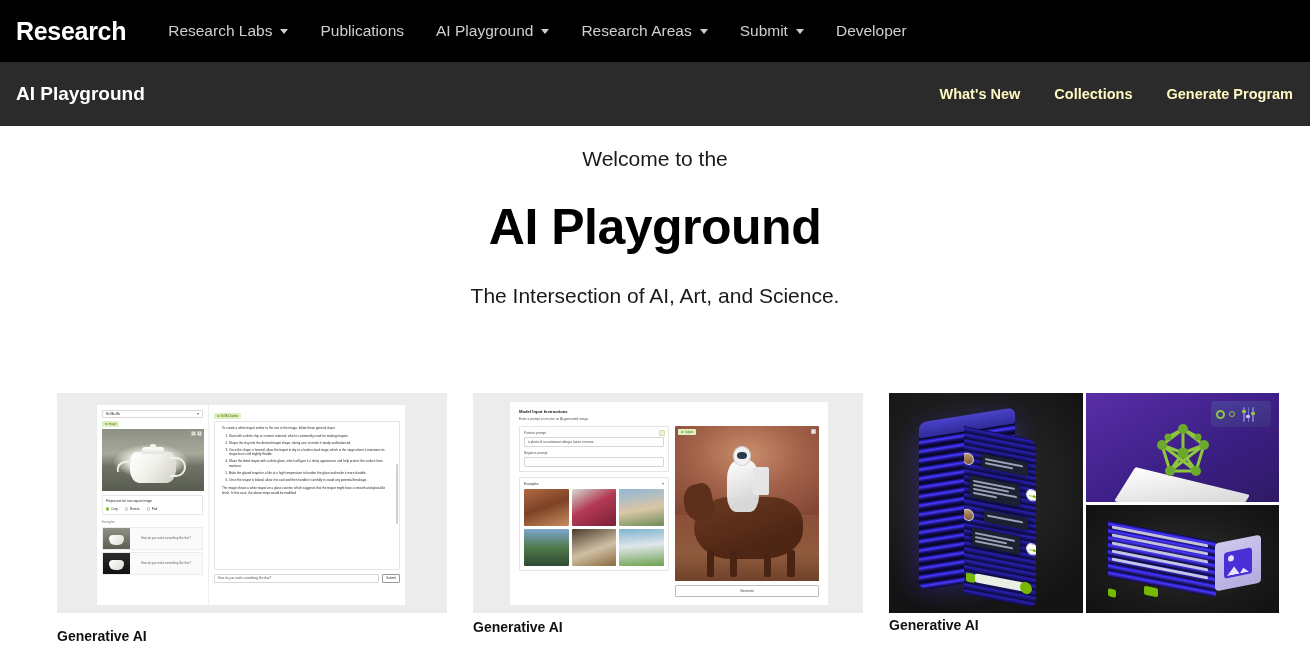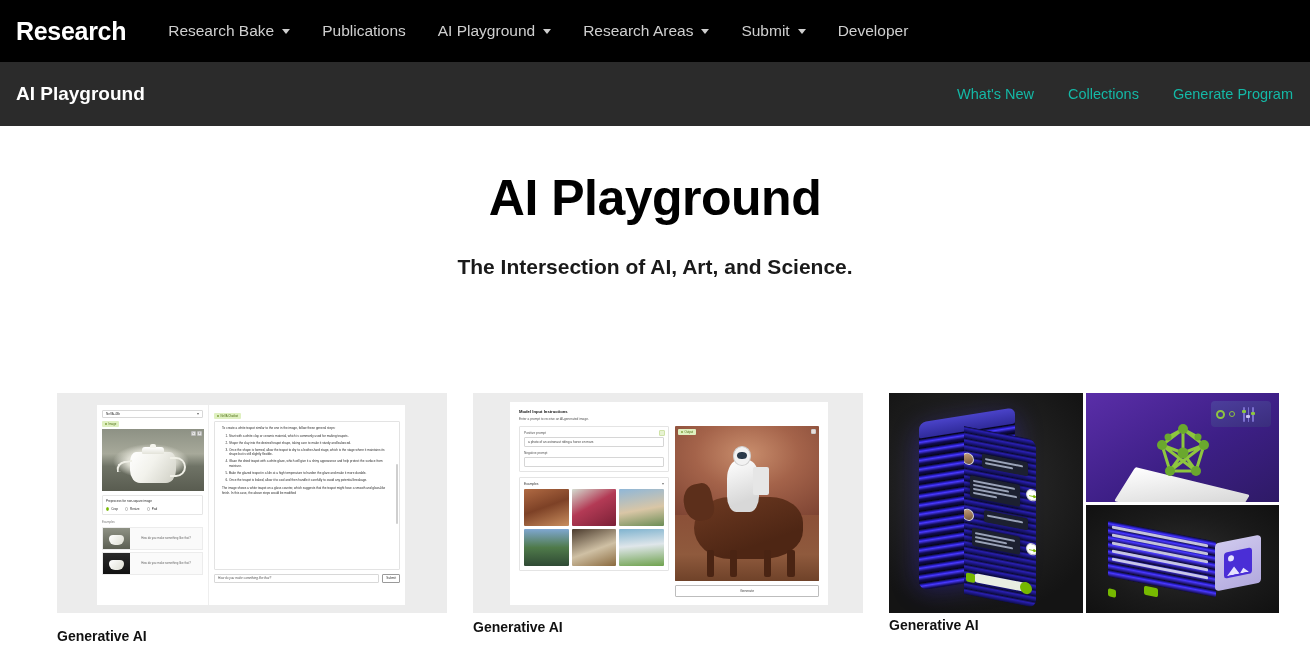--- a/index.html
+++ b/index.html
@@ -61,23 +61,23 @@
     font-size: 19px;
     font-weight: 700;
   }
   #sub-nav-right {
     margin-left: auto;
     display: flex;
     align-items: center;
     height: 100%;
   }
   .sub-nav-item {
-    color: #14b8a6;
+    color: #fef9c3;
     font-size: 14.5px;
-    font-weight: 400;
+    font-weight: 700;
     padding: 0 17px;
     cursor: pointer;
     white-space: nowrap;
   }
   #stay-informed {
     background: #76b900;
     color: #111111;
     font-size: 14.5px;
     font-weight: 700;
     height: 37px;
@@ -105,21 +105,21 @@
     font-size: 50px;
     font-weight: 700;
     color: #000000;
     letter-spacing: -0.5px;
     margin-top: 27px;
     line-height: 1.1;
   }
   #hero-sub {
     font-size: 21px;
     color: #1a1a1a;
-    font-weight: 700;
+    font-weight: 400;
     margin-top: 29px;
   }
 
   
   #cards {
     position: absolute;
     top: 393px;
     left: 12px;
     width: 1310px;
     display: flex;
@@ -585,21 +585,21 @@
   }
   .green-tag.sm { left: 22px; top: 84px; width: 8px; height: 8px; }
 </style>
 </head>
 <body>
 
 <div id="top-nav">
   <div id="brand">Research</div>
   <div class="top-nav-list">
     <div class="top-nav-item">
-      <span>Research Bake</span>
+      <span>Research Labs</span>
       <span class="caret"></span>
     </div>
     <div class="top-nav-item">
       <span>Publications</span>
     </div>
     <div class="top-nav-item">
       <span>AI Playground</span>
       <span class="caret"></span>
     </div>
     <div class="top-nav-item">
@@ -619,20 +619,21 @@
 <div id="sub-nav">
   <div id="sub-title">AI Playground</div>
   <div id="sub-nav-right">
     <div class="sub-nav-item">What's New</div>
     <div class="sub-nav-item">Collections</div>
     <div class="sub-nav-item">Generate Program</div>
   </div>
 </div>
 
 <div id="hero">
+  <div id="hero-eyebrow">Welcome to the</div>
   <h1 id="hero-title">AI Playground</h1>
   <div id="hero-sub">The Intersection of AI, Art, and Science.</div>
 </div>
 
 <div id="cards">
 
   <div class="card">
     <div class="card-media" id="media-1">
       <div class="app1">
         <div class="a1-left">

